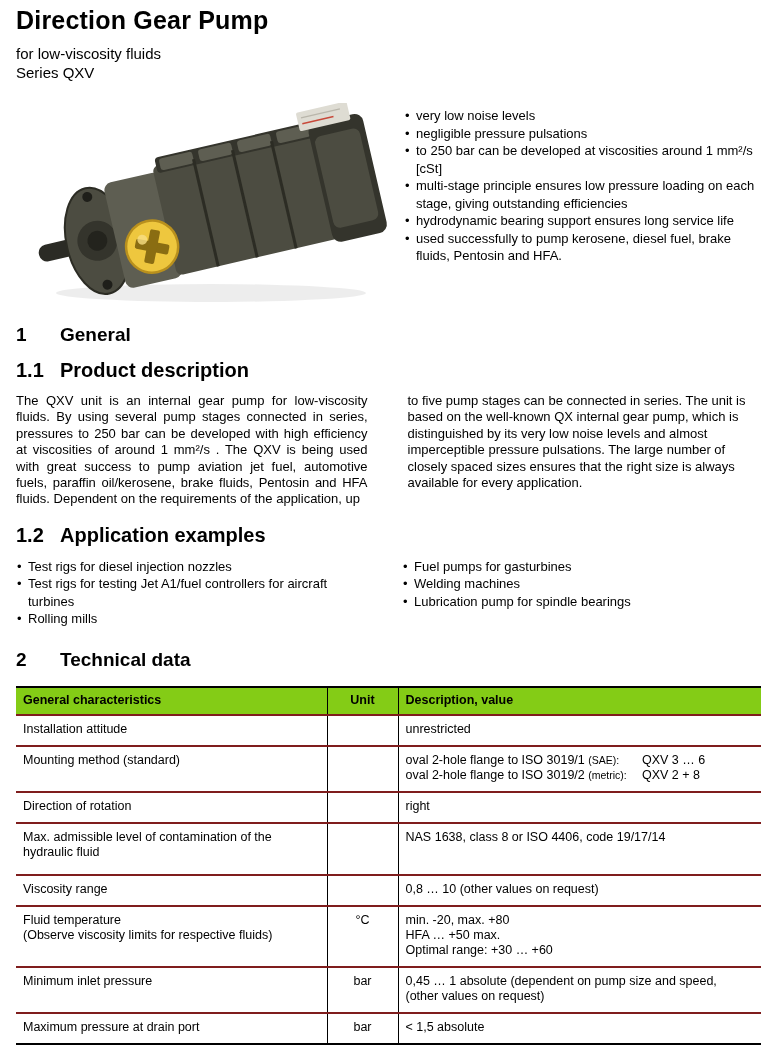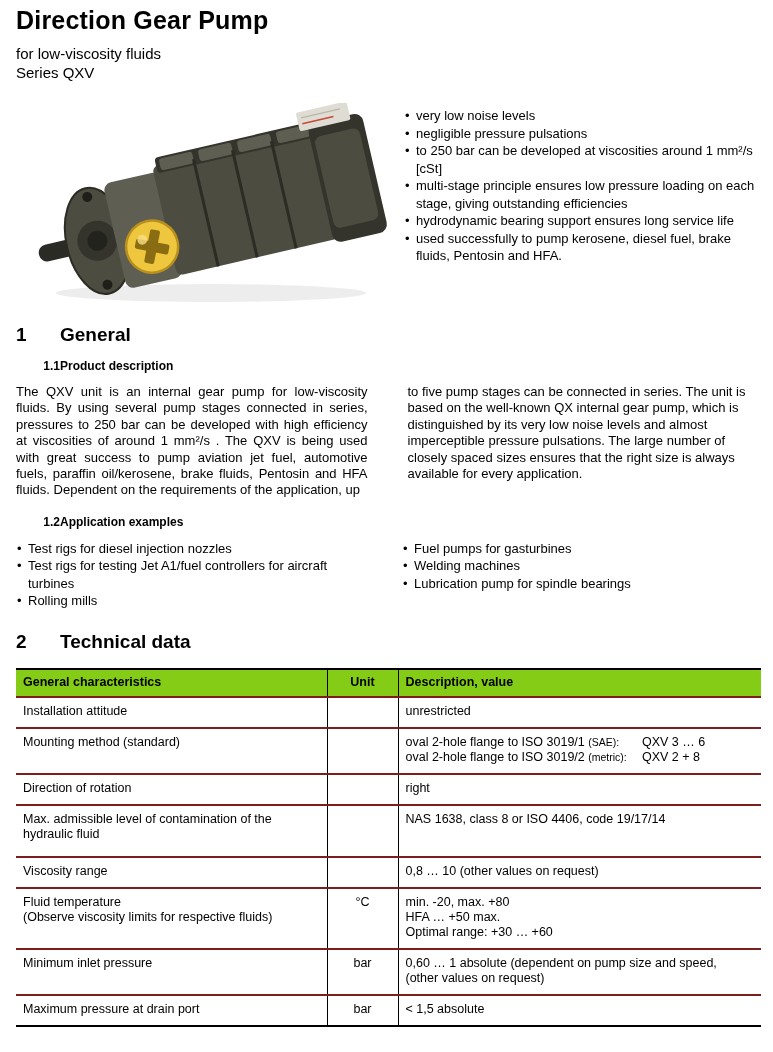--- a/index.html
+++ b/index.html
@@ -20,21 +20,21 @@
   .pump-figure { width: 386px; height: 205px; flex: 0 0 auto; position: relative; }
   .features { list-style: none; width: 357px; margin-left: 2px; margin-top: 4px; }
   .features li {
     font-size: 13px; line-height: 17.5px; padding-left: 12px; position: relative;
     text-align: left;
   }
   .features li::before { content: "\2022"; position: absolute; left: 1px; }
 
   
   .h2row { display: flex; font-weight: bold; font-size: 19px; margin-bottom: 13px; }
-  .h3row { display: flex; font-weight: bold; font-size: 12px; margin-bottom: 11px; text-align: right; }
+  .h3row { display: flex; font-weight: bold; font-size: 20px; margin-bottom: 11px; }
   .h2row .num, .h3row .num { width: 44px; flex: 0 0 auto; }
 
   .sec1 { margin-top: 2px; }
 
   
   .cols { display: flex; gap: 40px; margin-bottom: 16px; }
   .col { width: 357px; font-size: 13px; line-height: 16.4px; text-align: justify; }
   .col.right { text-align: left; }
 
   .applist { list-style: none; width: 357px; }
@@ -229,21 +229,21 @@
         <td>
           <span class="sub">min. -20, max. +80</span>
           <span class="sub">HFA … +50 max.</span>
           <span class="sub">Optimal range: +30 … +60</span>
         </td>
       </tr>
       <tr>
         <td>Minimum inlet pressure</td>
         <td class="cell-unit">bar</td>
         <td>
-          <span class="sub">0,60 … 1 absolute (dependent on pump size and speed,</span>
+          <span class="sub">0,45 … 1 absolute (dependent on pump size and speed,</span>
           <span class="sub">(other values on request)</span>
         </td>
       </tr>
       <tr>
         <td>Maximum pressure at drain port</td>
         <td class="cell-unit">bar</td>
         <td>&lt; 1,5 absolute</td>
       </tr>
     </tbody>
   </table>

